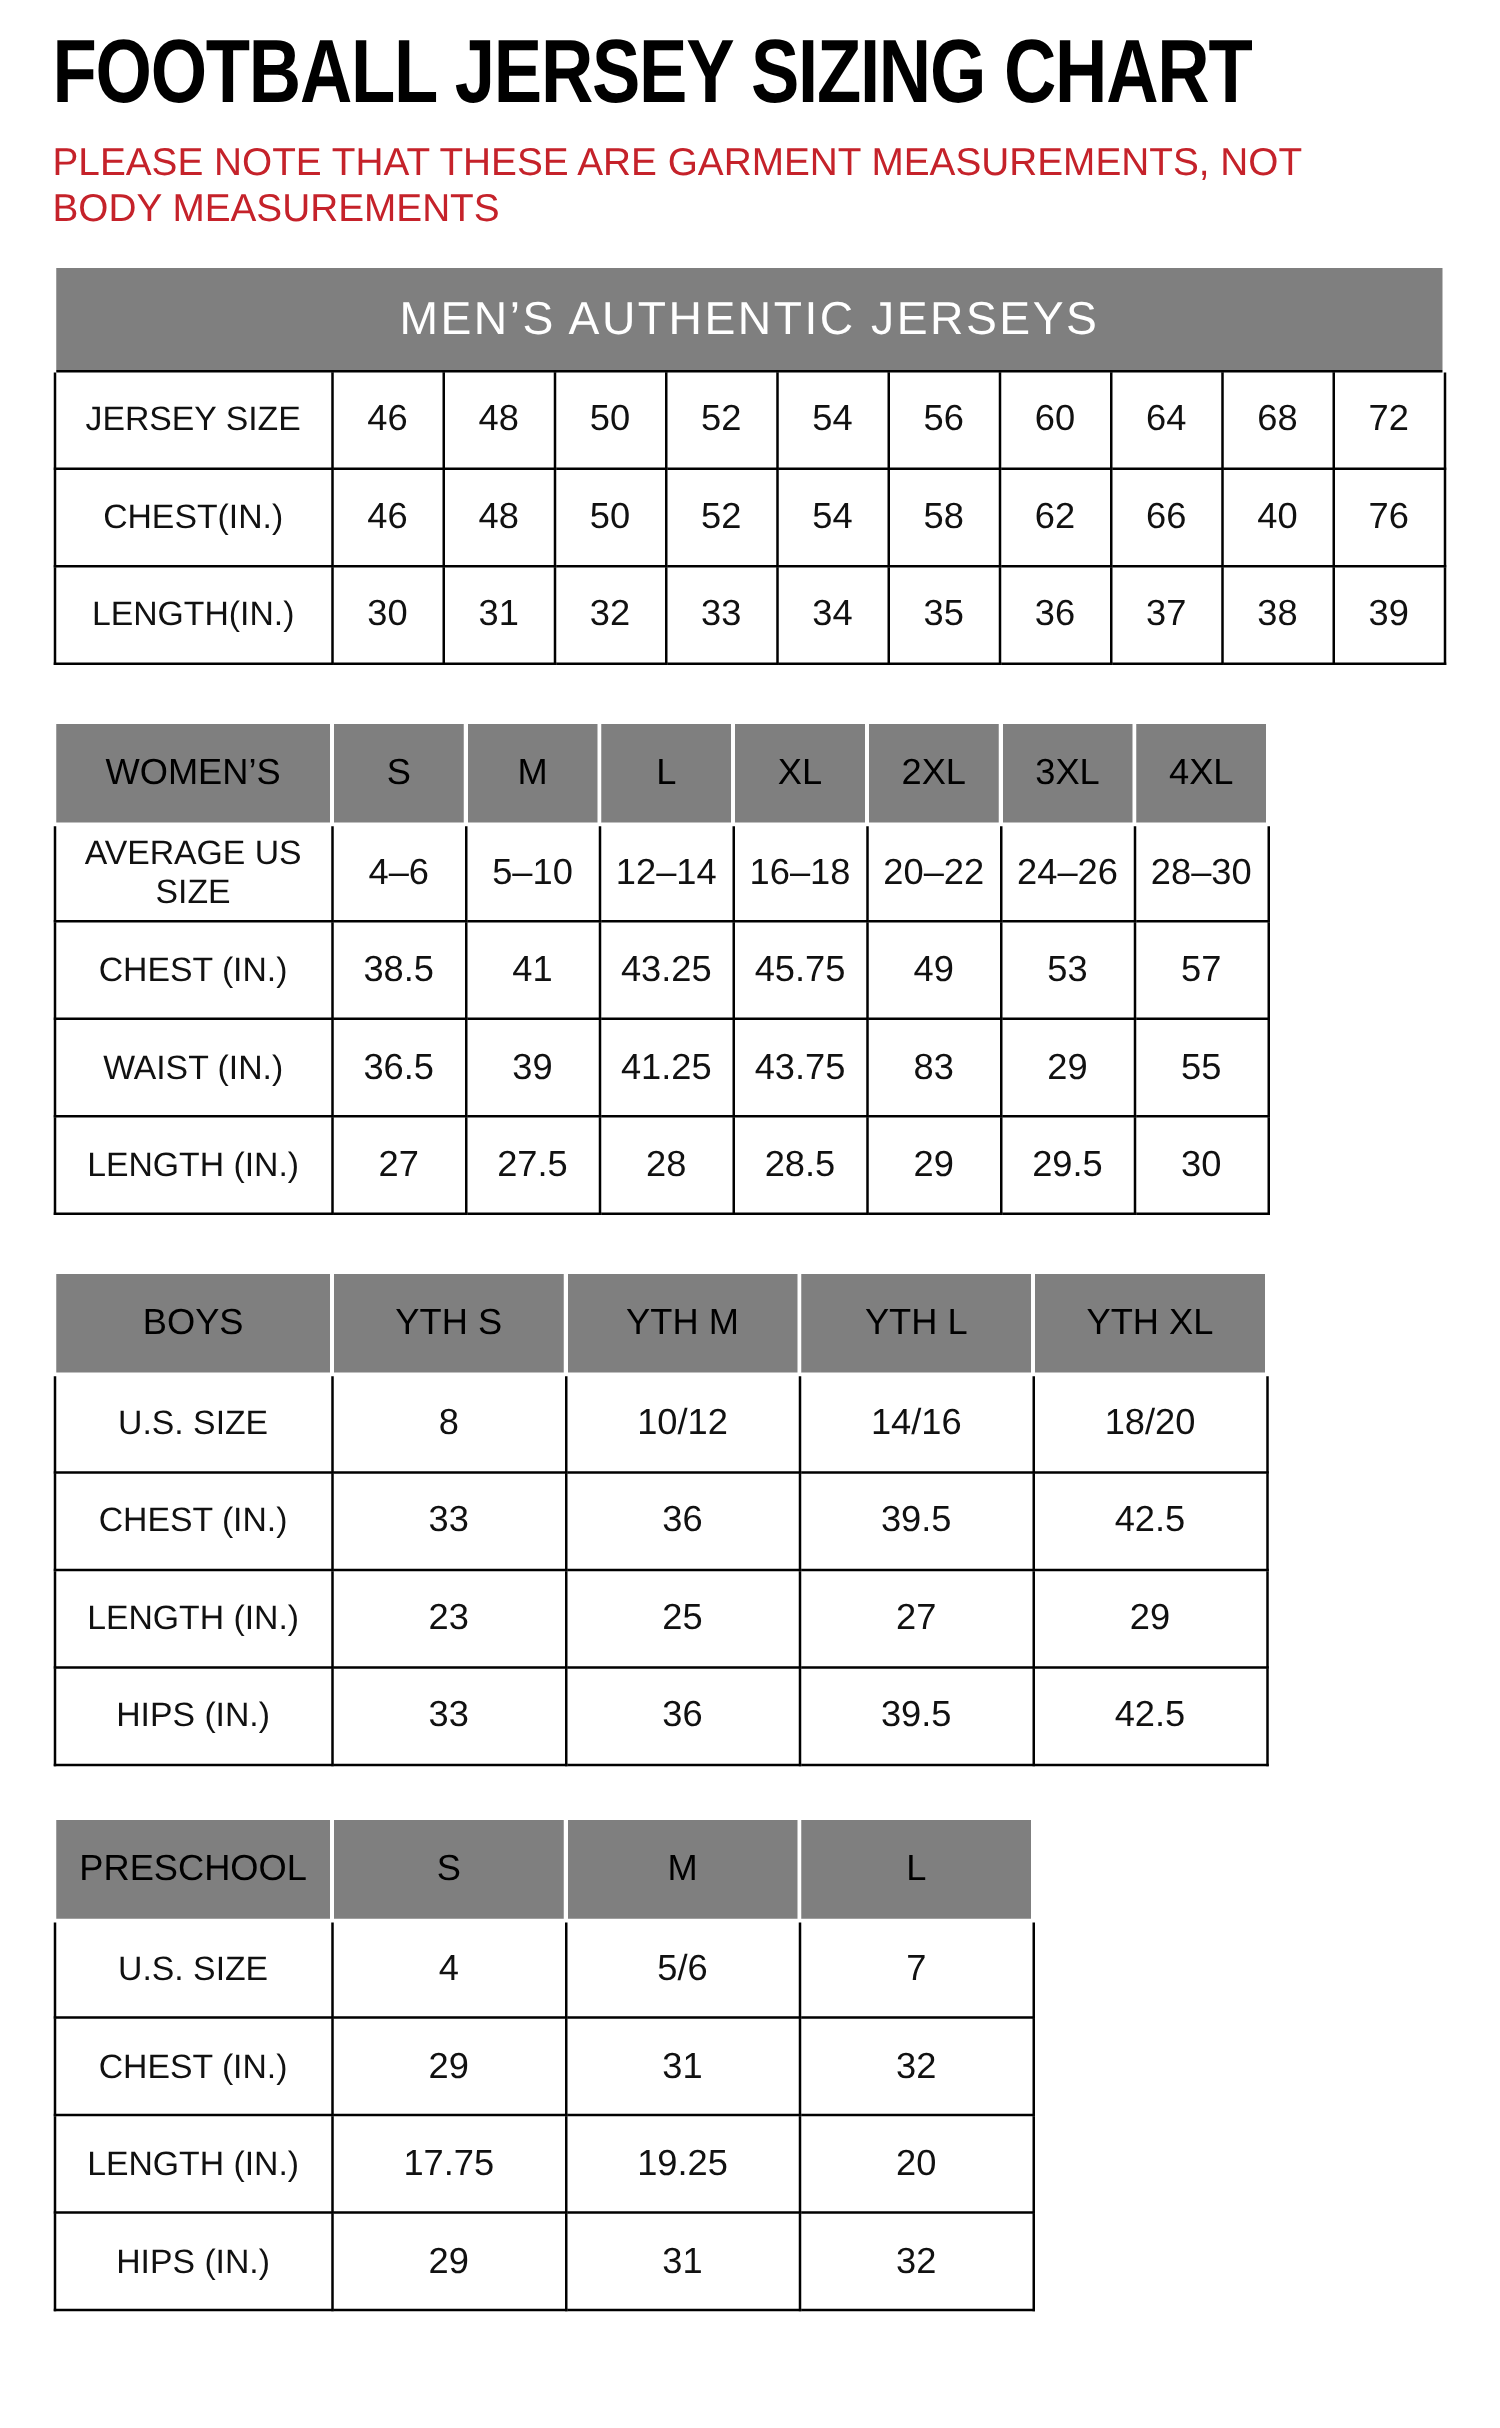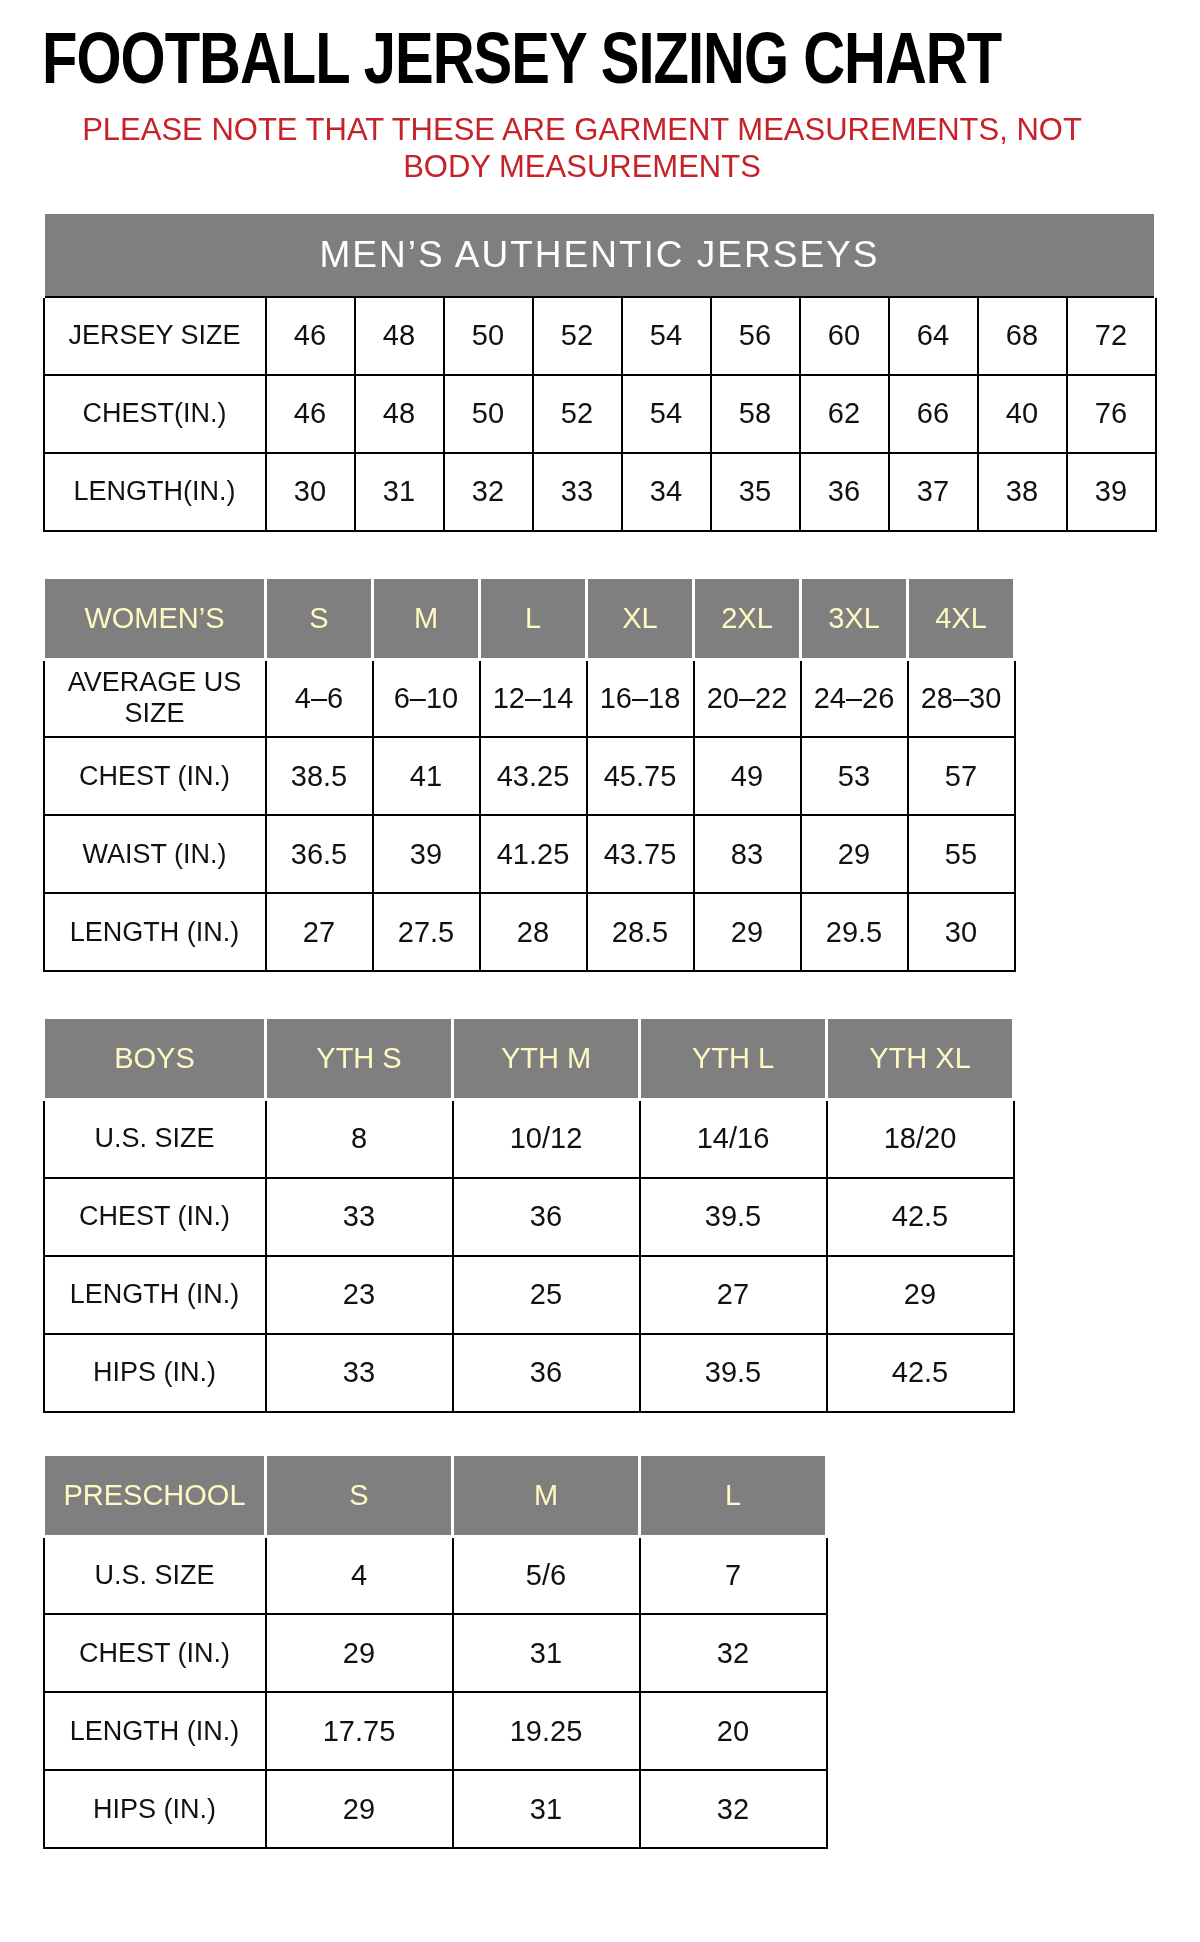--- a/index.html
+++ b/index.html
@@ -30,21 +30,20 @@
     letter-spacing:-1px;
     transform:scaleY(1.24);
     transform-origin:left top;
     white-space:nowrap;
     color:#000;
   }
 
   .note{
     color:var(--accent-red);
     font-weight:400;
-    text-align:center;
   }
   .note.top{
     font-size:31px;
     line-height:1.18;
     max-width:1080px;
     margin:0 0 26px 0;
   }
 
   table.size-table{
     border-collapse:collapse;
@@ -64,21 +63,21 @@
   .size-table td{
     font-size:29px;
     height:78px;
     background:#fff;
   }
   .size-table td.rowlabel{
     font-size:27px;
   }
   .size-table th.hcell{
     background:var(--header-gray);
-    color:#fef9c3;
+    color:#000000;
     font-weight:400;
     font-size:29px;
     height:82px;
     border:3px solid #fff;
   }
   .size-table th.band{
     background:var(--header-gray);
     color:#ffffff;
     font-weight:400;
     font-size:37px;
@@ -181,21 +180,21 @@
           <th class="hcell">XL</th>
           <th class="hcell">2XL</th>
           <th class="hcell">3XL</th>
           <th class="hcell">4XL</th>
         </tr>
     </thead>
     <tbody>
         <tr>
           <td class="rowlabel">AVERAGE US SIZE</td>
           <td class="val">4–6</td>
-          <td class="val">6–10</td>
+          <td class="val">5–10</td>
           <td class="val">12–14</td>
           <td class="val">16–18</td>
           <td class="val">20–22</td>
           <td class="val">24–26</td>
           <td class="val">28–30</td>
         </tr>
         <tr>
           <td class="rowlabel">CHEST (IN.)</td>
           <td class="val">38.5</td>
           <td class="val">41</td>

